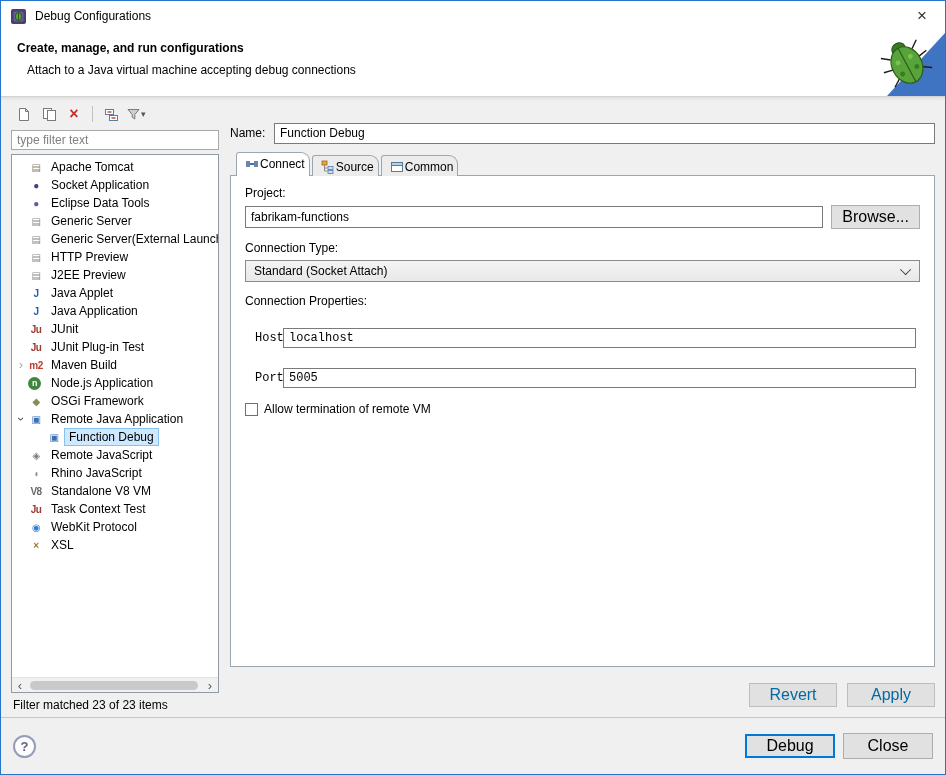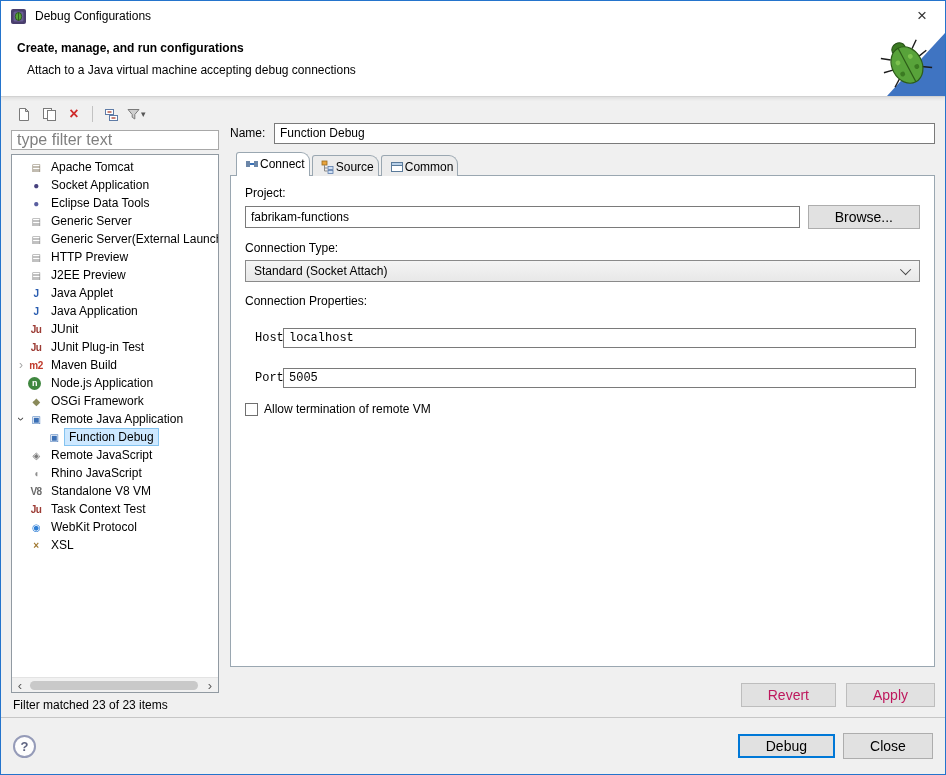--- a/index.html
+++ b/index.html
@@ -28,21 +28,21 @@
 
   
   .sidebar{width:222px;flex:none;display:flex;flex-direction:column;padding:0 4px 0 10px;}
   .side-toolbar{height:30px;display:flex;align-items:center;gap:3px;padding:2px 0 0 2px;}
   .tbtn{height:22px;min-width:22px;display:flex;align-items:center;justify-content:center;padding:0 2px;}
   .tsep{width:1px;height:16px;background:#c2c2c2;margin:0 4px;}
   .del-glyph{color:#cf2b2b;font-weight:bold;font-size:16px;line-height:16px;}
   .caret{font-size:9px;color:#555;margin-left:1px;}
 
   .filter-input{height:20px;margin:2px 0 4px 0;border:1px solid #a8a8a8;padding:1px 5px;
-        font-family:inherit;font-size:16px;color:#000;width:100%;}
+        font-family:inherit;font-size:12px;color:#000;width:100%;}
   .filter-input::placeholder{color:#7f7f7f;}
 
   .tree-panel{flex:1;min-height:0;background:#fff;border:1px solid #919aa2;
         display:flex;flex-direction:column;}
   .tree{flex:1;overflow:hidden;padding-top:3px;}
   .tree-row{height:18px;display:flex;align-items:center;cursor:default;}
   .chev{width:14px;flex:none;text-align:center;font-size:12px;line-height:14px;color:#a6a6a6;}
   .chev.expanded{color:#444;transform:rotate(90deg);}
   .tree-icon{width:16px;height:16px;flex:none;display:inline-flex;align-items:center;
         justify-content:center;font-size:10px;font-weight:bold;letter-spacing:-0.5px;}
@@ -74,34 +74,34 @@
   .tab.active{background:#fff;height:24px;position:relative;}
   .tab.active::after{content:"";position:absolute;left:0;right:0;bottom:-1px;height:2px;background:#fff;}
 
   .tab-content{flex:1;background:#fff;border:1px solid #9aa7b1;padding:10px 14px 0 14px;
         overflow:hidden;position:relative;z-index:1;}
   .field-label{margin:12px 0 5px 0;}
   .field-label.first{margin-top:0;}
   .proj-row{display:flex;gap:8px;align-items:center;}
   .proj-row .text-input{flex:1;height:22px;}
   .btn{height:24px;min-width:88px;background:#e1e1e1;border:1px solid #adadad;
-        font-family:inherit;font-size:14px;padding:0 26px;color:#000;}
+        font-family:inherit;font-size:16px;padding:0 10px;color:#000;}
   .combo{height:22px;border:1px solid #8a8a8a;background:linear-gradient(#f4f4f4,#e8e8e8);
         display:flex;align-items:center;padding:0 8px;}
   .combo .combo-text{flex:1;}
   .combo-arrow{width:8px;height:8px;border-left:1px solid #444;border-bottom:1px solid #444;
         transform:rotate(-45deg) translateY(-2px);flex:none;}
   .hp-row{display:flex;align-items:center;margin-top:20px;font-family:Liberation Mono, monospace;}
   .hp-row .lbl{width:38px;flex:none;padding-left:10px;}
   .hp-row .text-input{flex:1;height:20px;margin-right:4px;}
   .chk-row{display:flex;align-items:center;margin-top:14px;gap:6px;}
   .checkbox{width:13px;height:13px;border:1px solid #707070;background:#fff;flex:none;}
 
   .apply-row{height:24px;margin:16px 0 10px 0;display:flex;justify-content:flex-end;gap:10px;}
-  .btn.disabled{color:#be185d;border-color:#bdbdbd;}
+  .btn.disabled{color:#0369a1;border-color:#bdbdbd;}
 
   
   .bottombar{position:absolute;left:0;right:0;bottom:0;height:57px;border-top:1px solid #c6c6c6;
         background:#f0f0f0;display:flex;align-items:center;padding:0 12px;}
   .help-btn{width:23px;height:23px;border:2px solid #959bb8;border-radius:50%;color:#5d6380;
         font-weight:bold;font-size:13px;display:flex;align-items:center;justify-content:center;
         background:#fdfdfd;}
   .bb-space{flex:1;}
   .btn.default{border:2px solid #0078d7;height:24px;min-width:90px;margin-left:43px;}
   .btn.close{height:26px;min-width:90px;}

